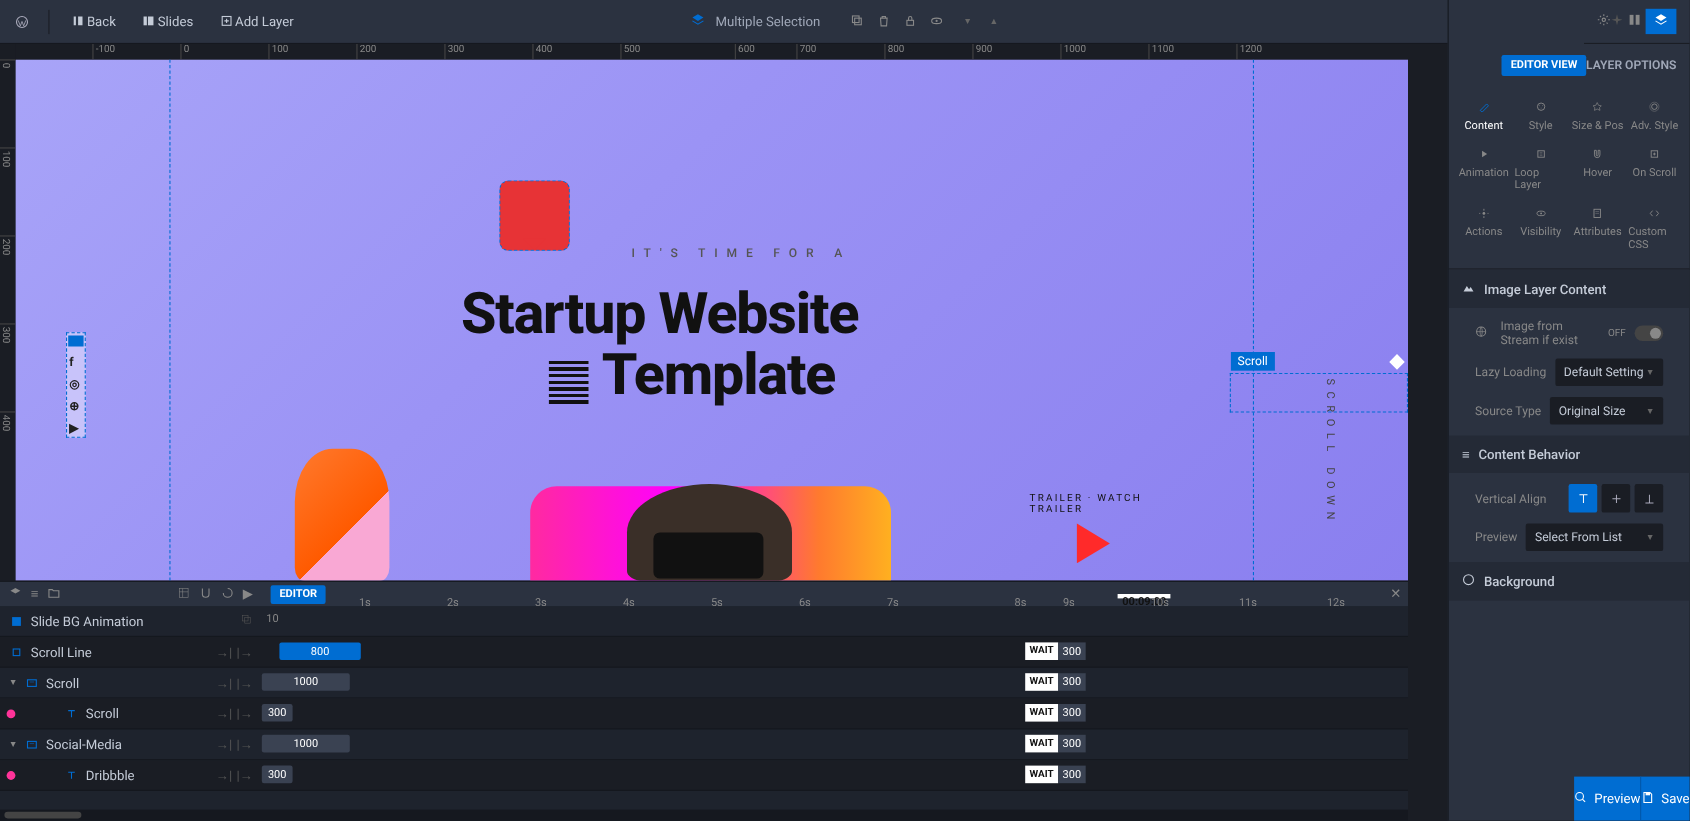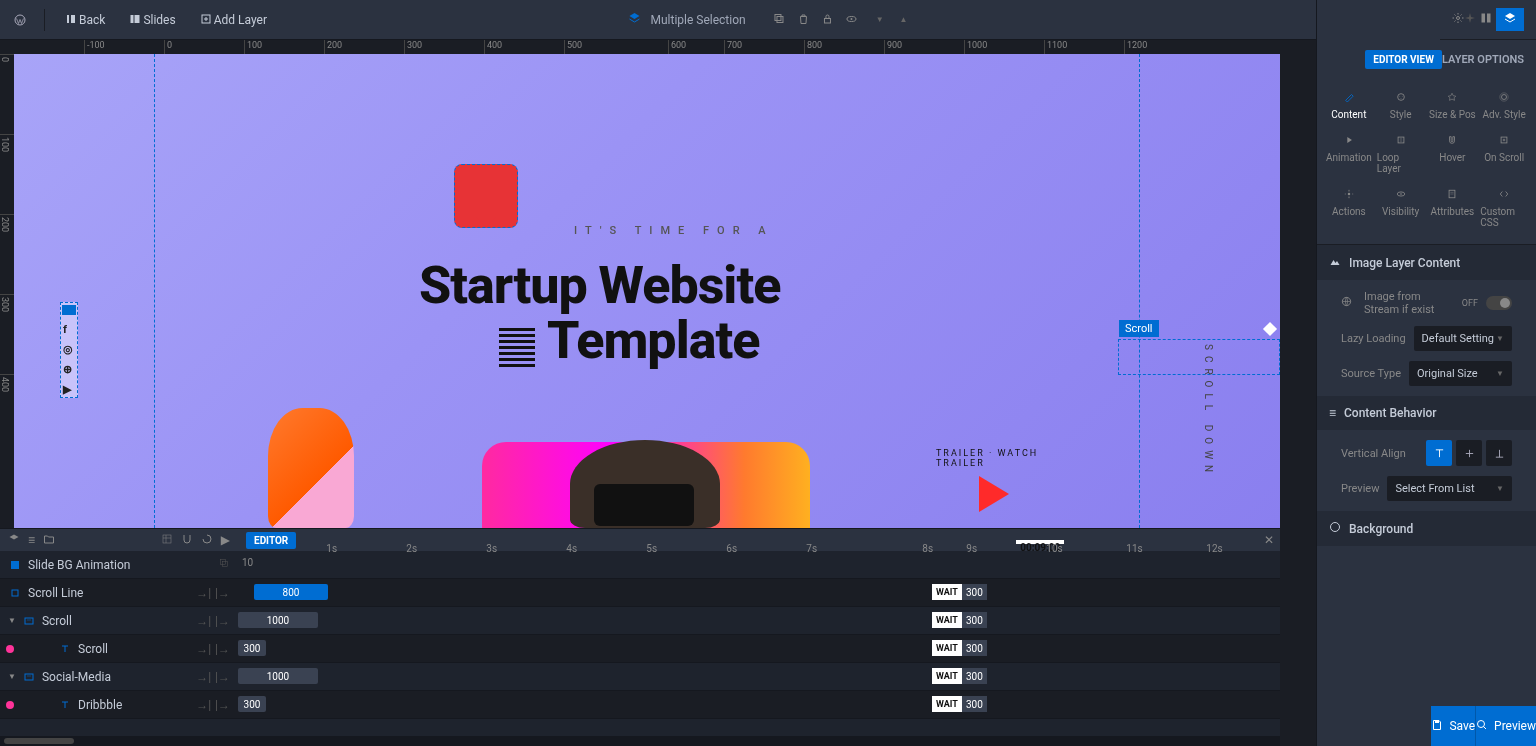--- a/index.html
+++ b/index.html
@@ -453,31 +453,31 @@
       <span><svg viewBox="0 0 24 24" width="12" height="12">
             <circle cx="12" cy="12" r="9" fill="none" stroke="currentColor" stroke-width="2"></circle>
           </svg></span>
       <span>Background</span>
     </div>
   </div>
 
   <div class="bottom-actions">
     <div class="ba-btn">
       <span><svg viewBox="0 0 24 24" width="14" height="14">
+            <circle cx="10" cy="10" r="7" fill="none" stroke="currentColor" stroke-width="2"></circle>
+            <path d="M15 15l5 5" stroke="currentColor" stroke-width="2"></path>
+          </svg></span>
+      <span>Preview</span>
+    </div>
+    <div class="ba-btn">
+      <span><svg viewBox="0 0 24 24" width="14" height="14">
             <path d="M5 3h11l3 3v15H5z" fill="none" stroke="currentColor" stroke-width="2"></path>
             <rect x="8" y="3" width="8" height="5" fill="currentColor"></rect>
           </svg></span>
       <span>Save</span>
-    </div>
-    <div class="ba-btn">
-      <span><svg viewBox="0 0 24 24" width="14" height="14">
-            <circle cx="10" cy="10" r="7" fill="none" stroke="currentColor" stroke-width="2"></circle>
-            <path d="M15 15l5 5" stroke="currentColor" stroke-width="2"></path>
-          </svg></span>
-      <span>Preview</span>
     </div>
   </div>
 </div>
 
 <div class="timeline">
   <div class="tl-head">
     <div class="tl-tools">
       <span style="color:#888"><svg viewBox="0 0 24 24" width="12" height="12">
             <path d="M12 3l9 5-9 5-9-5z"></path>
           </svg></span>

